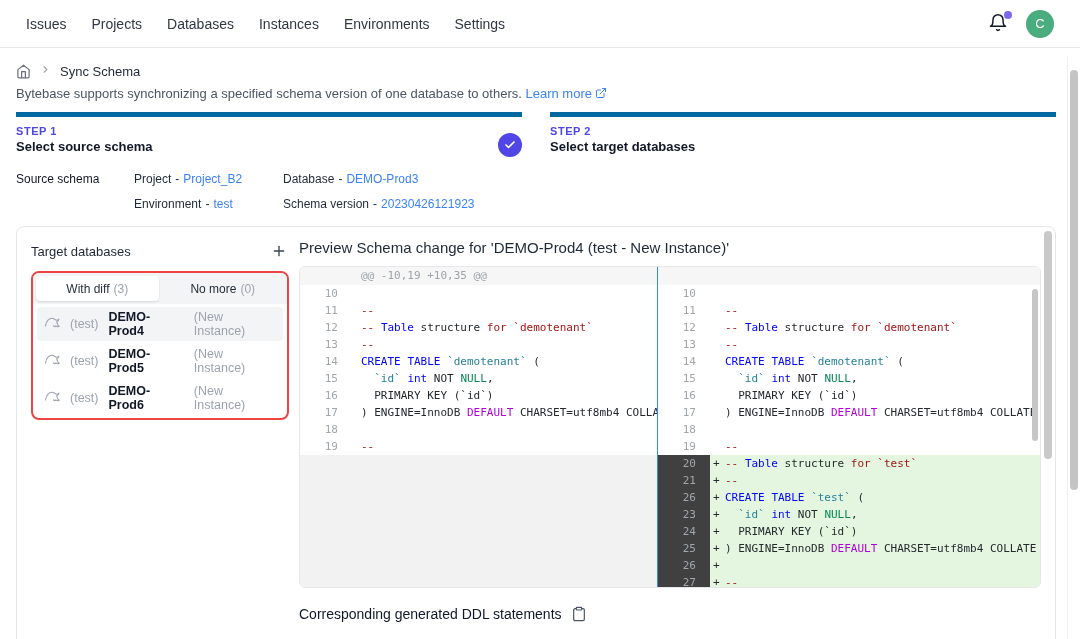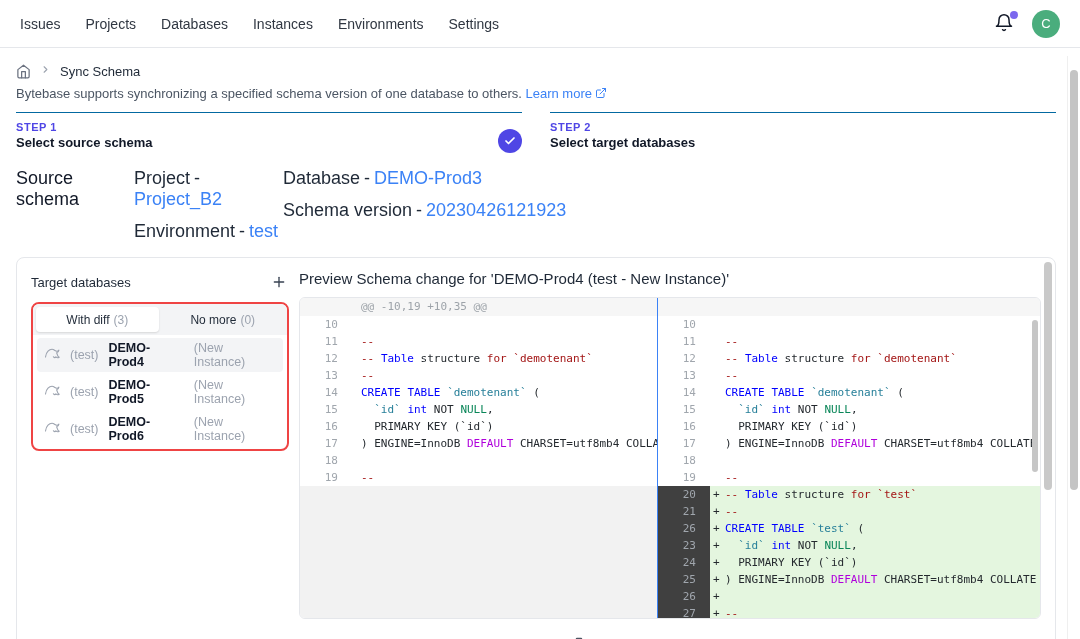--- a/index.html
+++ b/index.html
@@ -1,21 +1,21 @@
 <!DOCTYPE html>
 <html><head>
 <meta charset="utf-8">
 <style>
   * { box-sizing: border-box; margin: 0; padding: 0; }
   html,body { width:1080px; height:639px; overflow:hidden; background:#fff;
     font-family:"Liberation Sans", sans-serif; color:#1f2937; }
 
   
   .topbar { height:48px; border-bottom:1px solid #e5e7eb; display:flex; align-items:center;
-    padding:0 20px; }
+    padding:0 26px; }
   .nav { display:flex; gap:25px; font-size:14px; font-weight:500; color:#303742; }
   .nav-item { cursor:pointer; }
   .topbar-right { margin-left:auto; display:flex; align-items:center; gap:16px; }
   .bell-wrap { position:relative; width:22px; height:22px; color:#111827; }
   .bell-wrap svg { width:20px; height:20px; }
   .bell-dot { position:absolute; top:-2px; right:-2px; width:8px; height:8px; border-radius:50%;
     background:#7c68ee; }
   .avatar { width:28px; height:28px; border-radius:50%; background:#4aad7d; color:#fff;
     font-size:13px; display:flex; align-items:center; justify-content:center; }
 
@@ -24,29 +24,29 @@
   .breadcrumb { margin-top:16px; display:flex; align-items:flex-start; gap:9px; font-size:13px; color:#1f2937; }
   .breadcrumb svg { display:block; }
   .crumb-home { color:#6b7280; }
   .crumb-chev { color:#9ca3af; }
   .intro { margin-top:7px; font-size:13px; color:#4b5563; }
   .intro a { color:#3b82f6; text-decoration:none; }
   .ext-icon svg { width:12px; height:12px; vertical-align:-1px; margin-left:3px; color:#3b82f6; }
 
   
   .steps { margin-top:11px; display:flex; gap:28px; }
-  .step { flex:1; border-top:1px solid #0369a1; padding-top:8px; position:relative; }
+  .step { flex:1; border-top:5px solid #0369a1; padding-top:8px; position:relative; }
   .step-label { font-size:11px; font-weight:700; letter-spacing:.05em; color:#4f46e5; }
   .step-title { font-size:13px; font-weight:700; color:#111827; margin-top:2px; }
   .step-check { position:absolute; right:0; top:16px; width:24px; height:24px; border-radius:50%;
     background:#4f46e5; display:flex; align-items:center; justify-content:center; }
   .step-check svg { width:12px; height:12px; }
 
   
-  .source { margin-top:18px; display:flex; font-size:18px; }
+  .source { margin-top:18px; display:flex; font-size:12px; }
   .source-label { width:118px; color:#111827; }
   .source-col { display:flex; flex-direction:column; gap:11px; }
   .source-col.c1 { width:149px; }
   .source-field a { color:#3b82f6; text-decoration:none; }
   .sep { margin:0 4px; }
 
   
   .card { margin-top:15px; position:relative; border:1px solid #e5e7eb; border-radius:8px;
     height:420px; padding:12px 14px; display:flex; gap:10px; }
   .card-scrollbar { position:absolute; top:4px; right:3px; width:8px; height:228px;

